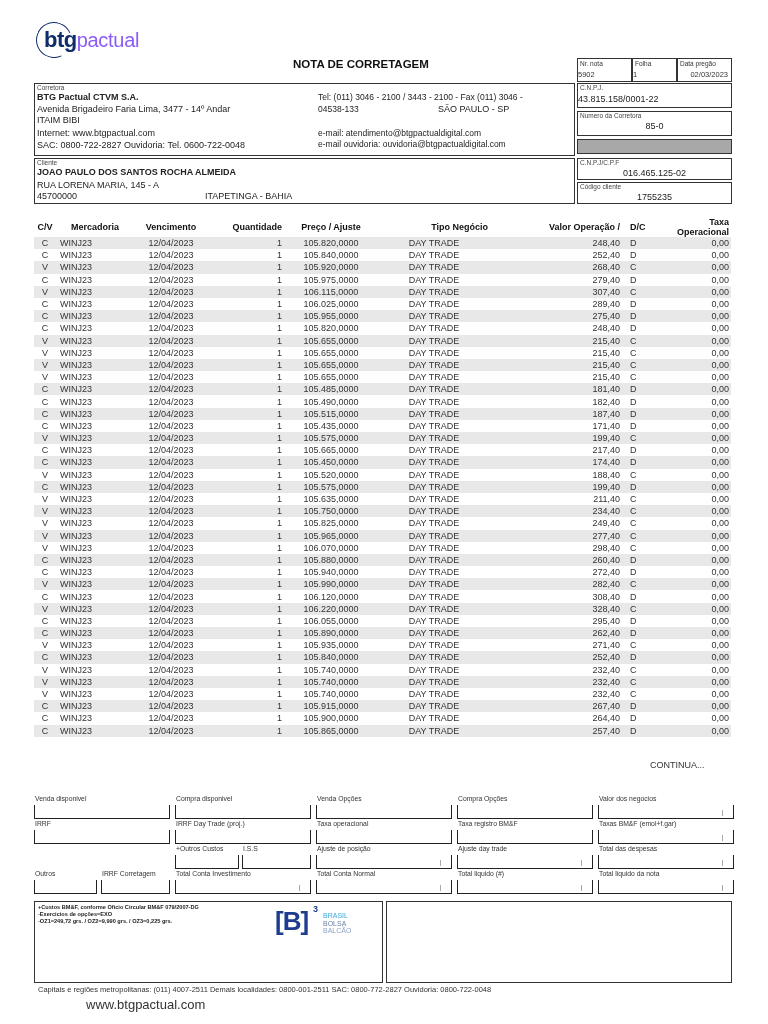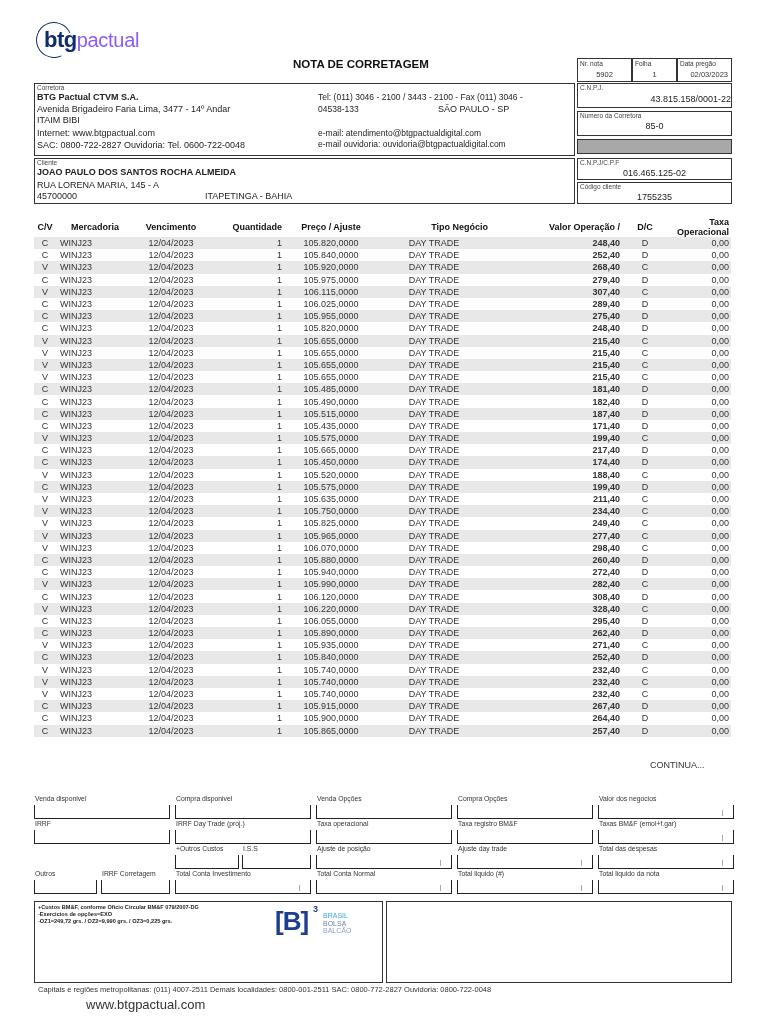--- a/index.html
+++ b/index.html
@@ -14,37 +14,37 @@
   .title { left:293px; top:58px; font-weight:bold; font-size:11.5px; color:#111; }
   .box { border:1.3px solid #333; box-sizing:border-box; }
   .tiny { font-size:6.5px; color:#444; line-height:7px; }
   .t9 { font-size:9px; line-height:11px; }
   .b9 { font-size:9px; font-weight:bold; line-height:11px; }
 
   
   .nota-grid { left:577px; top:58px; width:155px; height:24px; display:flex; }
   .nota-grid > div { border:1px solid #333; box-sizing:border-box; height:24px; position:relative; }
   .nota-grid .lbl { position:absolute; left:2px; top:1px; font-size:6.5px; color:#333; }
-  .nota-grid .val { position:absolute; left:0; right:0; bottom:2px; text-align:center; font-size:7.5px; color:#333; }
+  .nota-grid .val { position:absolute; left:0; right:0; bottom:2px; font-size:7.5px; color:#333; }
 
   .corretora-box { left:34px; top:83px; width:541px; height:73px; }
   .client-box { left:34px; top:158px; width:541px; height:46px; }
 
   table.trades { position:absolute; left:34px; top:217px; width:697px; border-collapse:collapse; font-size:9px; }
   table.trades th { font-weight:bold; font-size:9px; padding:0; height:14px; color:#111; }
   table.trades td { padding:0; height:12.2px; line-height:12px; color:#333; }
   table.trades tr.row:nth-child(odd) td { background:#e8e8e8; }
   .c-cv { width:22px; text-align:center; }
   .c-merc { width:70px; text-align:left; padding-left:4px !important; }
   .c-venc { width:82px; text-align:center; }
   .c-qtd { width:70px; text-align:right; }
   .c-preco { width:98px; text-align:center; }
   .c-tipo { width:100px; text-align:center; }
-  .c-valor { width:132px; text-align:right;font-weight:bold; }
-  .c-dc { width:30px; text-align:center; padding-left:10px !important;margin-top:48px; }
+  .c-valor { width:132px; text-align:right; }
+  .c-dc { width:30px; text-align:left; padding-left:10px !important;margin-top:48px; }
   .c-taxa { text-align:right; padding-right:2px !important; }
 
   .continua { left:650px; top:760px; font-size:9px; color:#333; }
 
   .sum-label { font-size:6.8px; color:#333; position:absolute; }
   .sum-field { position:absolute; height:14px; border-left:1.3px solid #222; border-right:1.3px solid #222; border-bottom:1.3px solid #222; box-sizing:border-box; }
   .sum-field .tick { position:absolute; right:10px; bottom:2px; width:1px; height:6px; background:#aaa; }
 
   .obs-box { left:34px; top:901px; width:349px; height:82px; }
   .obs-box2 { left:386px; top:901px; width:346px; height:82px; }
@@ -91,21 +91,21 @@
   <div class="abs t9" style="left:2px;top:56px;">SAC: 0800-722-2827  Ouvidoria: Tel. 0600-722-0048</div>
   <div class="abs t9" style="left:283px;top:8px;font-size:8.5px;">Tel: (011) 3046 - 2100 / 3443 - 2100 - Fax (011) 3046 -</div>
   <div class="abs t9" style="left:283px;top:20px;font-size:8.5px;">04538-133</div>
   <div class="abs t9" style="left:403px;top:20px;">SÃO PAULO - SP</div>
   <div class="abs t9" style="left:283px;top:44px;font-size:8.5px;">e-mail: atendimento@btgpactualdigital.com</div>
   <div class="abs t9" style="left:283px;top:55px;font-size:8.5px;">e-mail ouvidoria: ouvidoria@btgpactualdigital.com</div>
 </div>
 
 <div class="abs box" style="left:577px;top:83px;width:155px;height:25px;">
   <div class="abs tiny" style="left:2px;top:0px;">C.N.P.J.</div>
-  <div class="abs t9" style="left:0;right:0;top:10px;text-align:right;">43.815.158/0001-22</div>
+  <div class="abs t9" style="left:0;right:0;top:10px;text-align:left;">43.815.158/0001-22</div>
 </div>
 <div class="abs box" style="left:577px;top:111px;width:155px;height:25px;">
   <div class="abs tiny" style="left:2px;top:0px;">Numero da Corretora</div>
   <div class="abs t9" style="left:0;right:0;top:9px;text-align:center;">85-0</div>
 </div>
 <div class="abs box" style="left:577px;top:139px;width:155px;height:15px;background:#a8a8a8;"></div>
 
 <div class="abs box client-box">
   <div class="abs tiny" style="left:2px;top:0px;">Cliente</div>
   <div class="abs b9" style="left:2px;top:8px;">JOAO PAULO DOS SANTOS ROCHA ALMEIDA</div>

